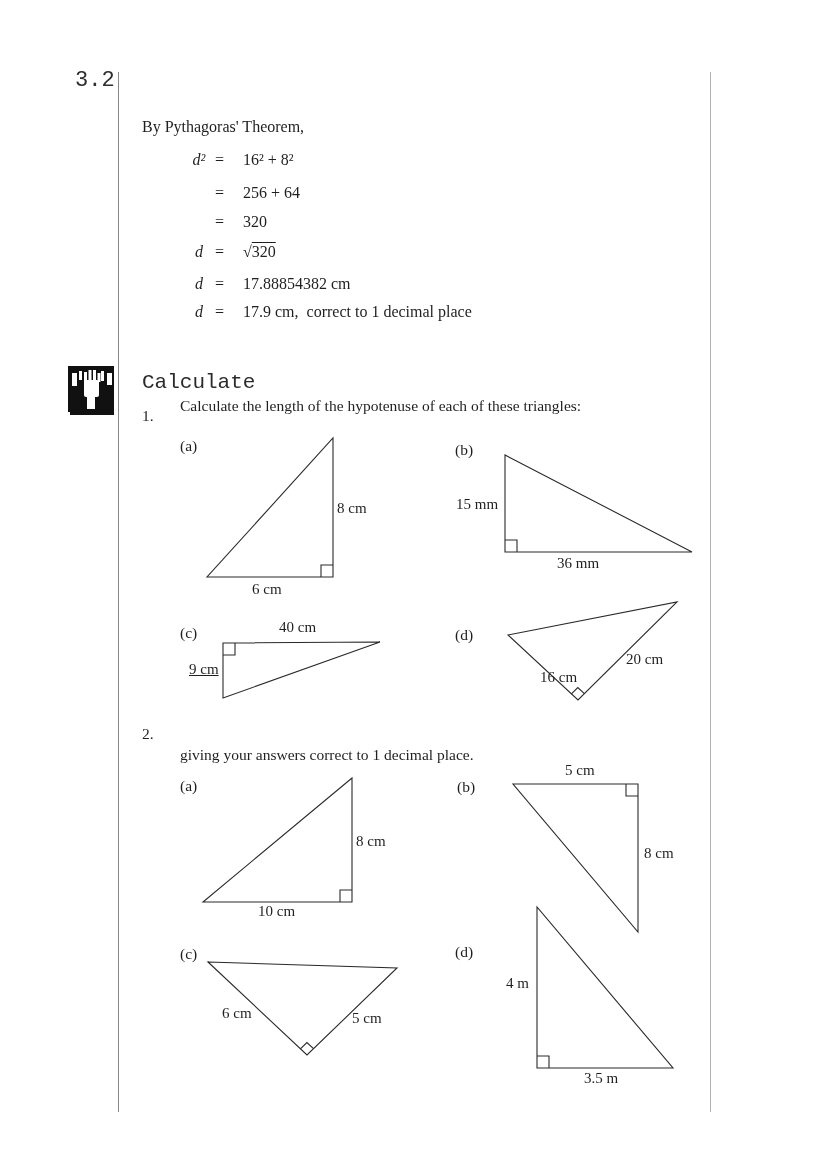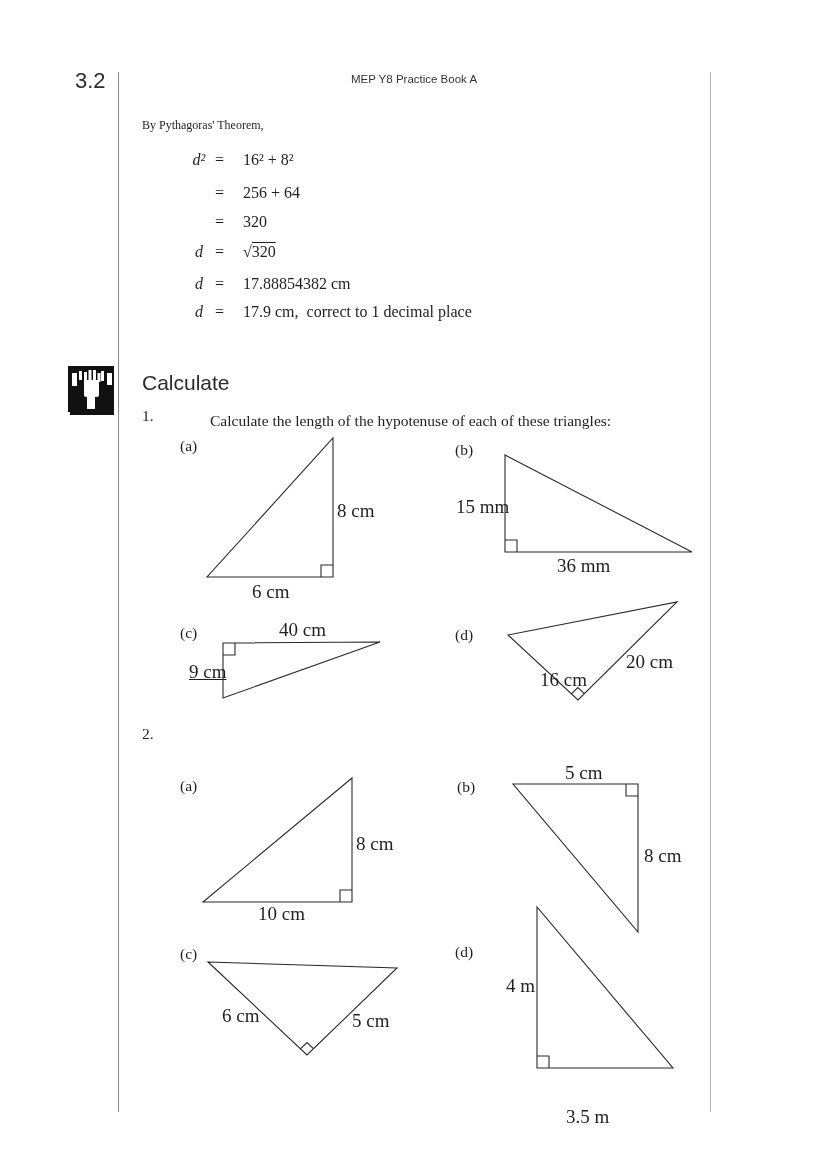--- a/index.html
+++ b/index.html
@@ -6,48 +6,47 @@
   body{background:#ffffff;}
   .page{
     position:relative;
     width:828px;height:1171px;
     background:#ffffff;
     font-family:"Liberation Serif", serif;
     color:#1f1f1f;
     overflow:hidden;
   }
   .abs{position:absolute;}
-  .sans{font-family:Liberation Sans, sans-serif;}
+  .sans{font-family:Liberation Mono, monospace;}
   .h-section{font-size:22px;color:#2e2e2e;}
   .h-book{font-size:11.5px;color:#333;}
   .rule{width:1px;background:#888;}
   .rule.light{background:#b3b3b3;}
-  .intro{font-size:12px;}
+  .intro{font-size:16px;}
   .eq-row{display:flex;font-size:16px;white-space:pre;}
   .eq-var{width:32px;font-style:italic;text-align:center;}
   .eq-sign{width:28px;}
   .radicand{text-decoration:overline;}
   .ex-heading{font-size:21px;color:#2b2b2b;}
   .q-num{font-size:15.5px;}
   .q-text{font-size:15.5px;white-space:pre;}
   .part-label{font-size:15.5px;}
-  .dim{font-size:19px;white-space:pre;}
+  .dim{font-size:15px;white-space:pre;}
   .pg-num{font-size:11.5px;color:#444;}
   svg.tri{display:block;}
   svg.tri polygon, svg.tri polyline{fill:none;stroke:#2a2a2a;stroke-width:1.1;}
 </style>
 </head>
 <body>
 
 <div class="page">
 
   <div class="abs sans h-section" style="left:75px;top:68px;">3.2</div>
   <div class="abs rule" style="left:118px;top:72px;height:1040px;"></div>
   <div class="abs rule light" style="left:710px;top:72px;height:1040px;"></div>
-  <div class="abs sans h-book" style="left:118px;top:73px;width:592px;text-align:center;">MEP Y8 Practice Book A</div>
 
   <div class="abs intro" style="left:142px;top:118px;">By Pythagoras' Theorem,</div>
 
   <div class="abs eq-row" style="left:183px;top:151px;">
     <span class="eq-var">d²</span>
     <span class="eq-sign">=</span>
     <span class="eq-val">16² + 8²</span>
   </div>
   <div class="abs eq-row" style="left:183px;top:184px;">
     <span class="eq-var"></span>
@@ -88,21 +87,21 @@
       <rect x="20.5" y="4" width="3" height="12" fill="#fff"></rect>
       <rect x="25" y="4" width="3" height="12" fill="#fff"></rect>
       <rect x="29.5" y="7" width="3" height="9" fill="#fff"></rect>
       <rect x="19" y="31" width="8" height="12" fill="#fff"></rect>
     </svg>
   </div>
 
   <div class="abs sans ex-heading" style="left:142px;top:371px;">Calculate</div>
 
   <div class="abs q-num" style="left:142px;top:407px;">1.</div>
-  <div class="abs q-text" style="left:180px;top:412px;margin-left:30px;">Calculate the length of the hypotenuse of each of these triangles:</div>
+  <div class="abs q-text" style="left:180px;top:397px;">Calculate the length of the hypotenuse of each of these triangles:</div>
 
   <div class="abs part-label" style="left:180px;top:437px;">(a)</div>
   <svg class="tri abs" style="left:200px;top:432px;" width="140" height="150">
     <polygon points="133,6 133,145 7,145"></polygon>
     <polyline points="121,145 121,133 133,133"></polyline>
   </svg>
   <div class="abs dim" style="left:337px;top:500px;">8 cm</div>
   <div class="abs dim" style="left:252px;top:581px;">6 cm</div>
 
   <div class="abs part-label" style="left:455px;top:441px;">(b)</div>
@@ -123,20 +122,21 @@
 
   <div class="abs part-label" style="left:455px;top:626px;">(d)</div>
   <svg class="tri abs" style="left:500px;top:596px;" width="186" height="112">
     <polygon points="8,39 177,6 78,104"></polygon>
     <polyline points="71.4,97.9 77.8,91.6 84.4,97.7"></polyline>
   </svg>
   <div class="abs dim" style="left:540px;top:669px;">16 cm</div>
   <div class="abs dim" style="left:626px;top:651px;">20 cm</div>
 
   <div class="abs q-num" style="left:142px;top:725px;">2.</div>
+  <div class="abs q-text" style="left:180px;top:746px;">giving your answers correct to 1 decimal place.</div>
 
   <div class="abs part-label" style="left:180px;top:777px;">(a)</div>
   <svg class="tri abs" style="left:195px;top:770px;" width="170" height="140">
     <polygon points="157,8 157,132 8,132"></polygon>
     <polyline points="145,132 145,120 157,120"></polyline>
   </svg>
   <div class="abs dim" style="left:356px;top:833px;">8 cm</div>
   <div class="abs dim" style="left:258px;top:903px;">10 cm</div>
 
   <div class="abs part-label" style="left:457px;top:778px;">(b)</div>
@@ -154,16 +154,16 @@
   </svg>
   <div class="abs dim" style="left:222px;top:1005px;">6 cm</div>
   <div class="abs dim" style="left:352px;top:1010px;">5 cm</div>
 
   <div class="abs part-label" style="left:455px;top:943px;">(d)</div>
   <svg class="tri abs" style="left:530px;top:900px;" width="150" height="178">
     <polygon points="7,7 7,168 143,168"></polygon>
     <polyline points="7,156 19,156 19,168"></polyline>
   </svg>
   <div class="abs dim" style="left:506px;top:975px;">4 m</div>
-  <div class="abs dim" style="left:566px;top:1070px;margin-top:36px;">3.5 m</div>
+  <div class="abs dim" style="left:584px;top:1070px;">3.5 m</div>
 
 
 </div>
 
 </body></html>

